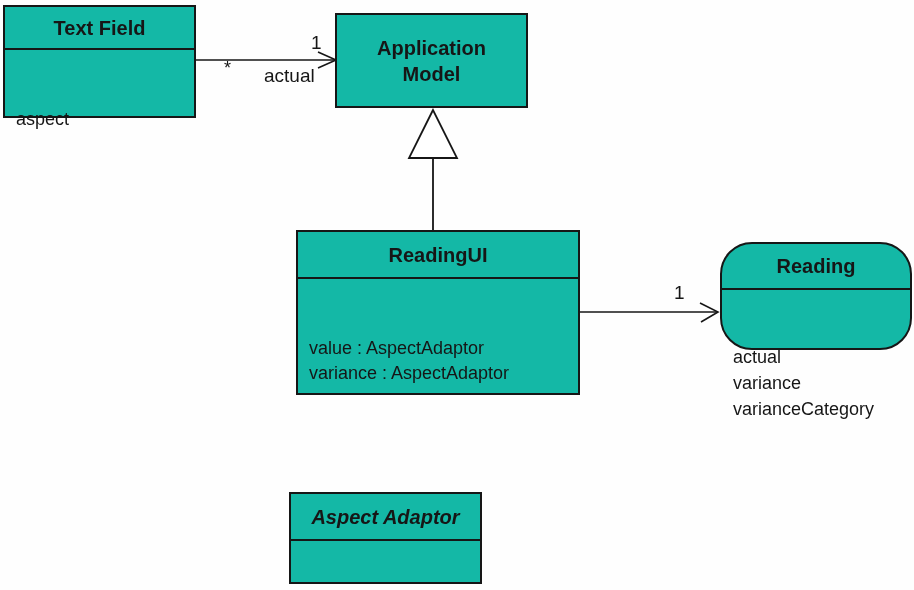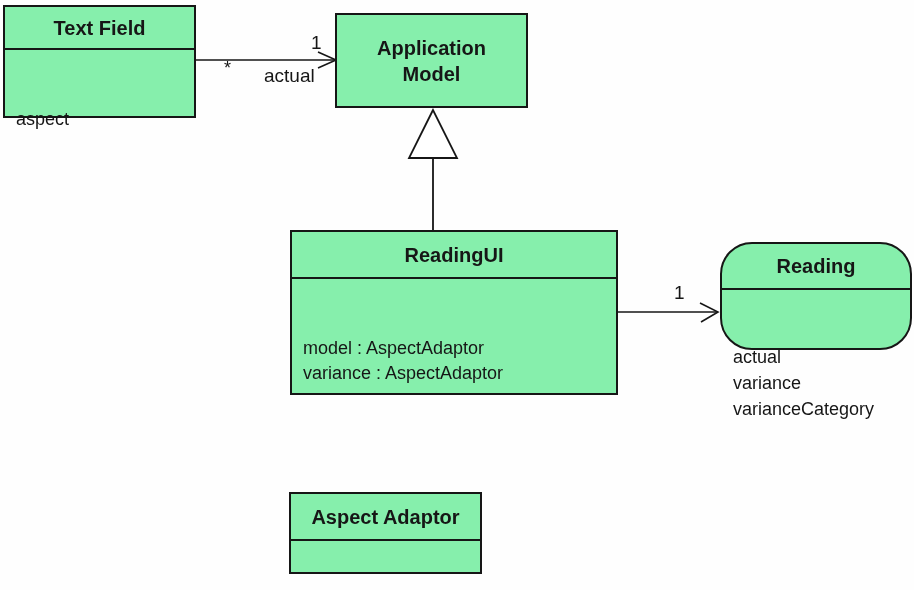--- a/index.html
+++ b/index.html
@@ -19,21 +19,21 @@
   svg.connectors {
     position: absolute;
     left: 0; top: 0;
     width: 914px; height: 590px;
     pointer-events: none;
   }
   .uml-class {
     position: absolute;
     box-sizing: border-box;
     border: 2px solid #161616;
-    background: #86efac;
+    background: #14b8a6;
   }
   .uml-title {
     box-sizing: border-box;
     display: flex;
     align-items: center;
     justify-content: center;
     text-align: center;
     font-weight: bold;
     font-size: 20px;
     line-height: 26px;
@@ -53,26 +53,26 @@
     position: absolute;
     font-size: 19px;
     line-height: 20px;
     white-space: nowrap;
   }
   
   #box-text-field      { left: 3px;   top: 5px;   width: 193px; height: 113px; }
   #box-text-field .uml-title { height: 43px; }
   #box-application-model { left: 335px; top: 13px;  width: 193px; height: 95px; }
   #box-application-model .uml-title { height: 100%; width: 140px; margin: 0 auto; }
-  #box-readingui       { left: 290px; top: 230px;  width: 328px; height: 165px; }
+  #box-readingui       { left: 296px; top: 230px;  width: 284px; height: 165px; }
   #box-readingui .uml-title { height: 47px; }
   #box-reading         { left: 720px; top: 242px;  width: 192px; height: 108px; border-radius: 32px; }
   #box-reading .uml-title { height: 46px; }
   #box-reading .uml-attrs { line-height: 26px; padding-top: 6px; }
-  #box-aspect-adaptor  { left: 289px; top: 492px;  width: 193px; height: 82px; }
+  #box-aspect-adaptor  { left: 289px; top: 492px;  width: 193px; height: 92px; font-style: italic; }
   #box-aspect-adaptor .uml-title { height: 47px; }
   
   #lbl-model-mult-1 { left: 311px; top: 33px; }
   #lbl-model-role   { left: 264px; top: 66px; }
   #lbl-model-mult-star { left: 224px; top: 58px; font-size: 18px; }
   #lbl-reading-mult-1 { left: 674px; top: 283px; }
 </style>
 </head>
 <body>
 
@@ -103,21 +103,21 @@
     </div>
   </div>
 
   <div id="box-application-model" class="uml-class">
     <div class="uml-title">Application Model</div>
   </div>
 
   <div id="box-readingui" class="uml-class">
     <div class="uml-title with-divider">ReadingUI</div>
     <div class="uml-attrs">
-      <div>model : AspectAdaptor</div>
+      <div>value : AspectAdaptor</div>
       <div>variance : AspectAdaptor</div>
     </div>
   </div>
 
   <div id="box-reading" class="uml-class">
     <div class="uml-title with-divider">Reading</div>
     <div class="uml-attrs">
       <div>actual</div>
       <div>variance</div>
       <div>varianceCategory</div>

